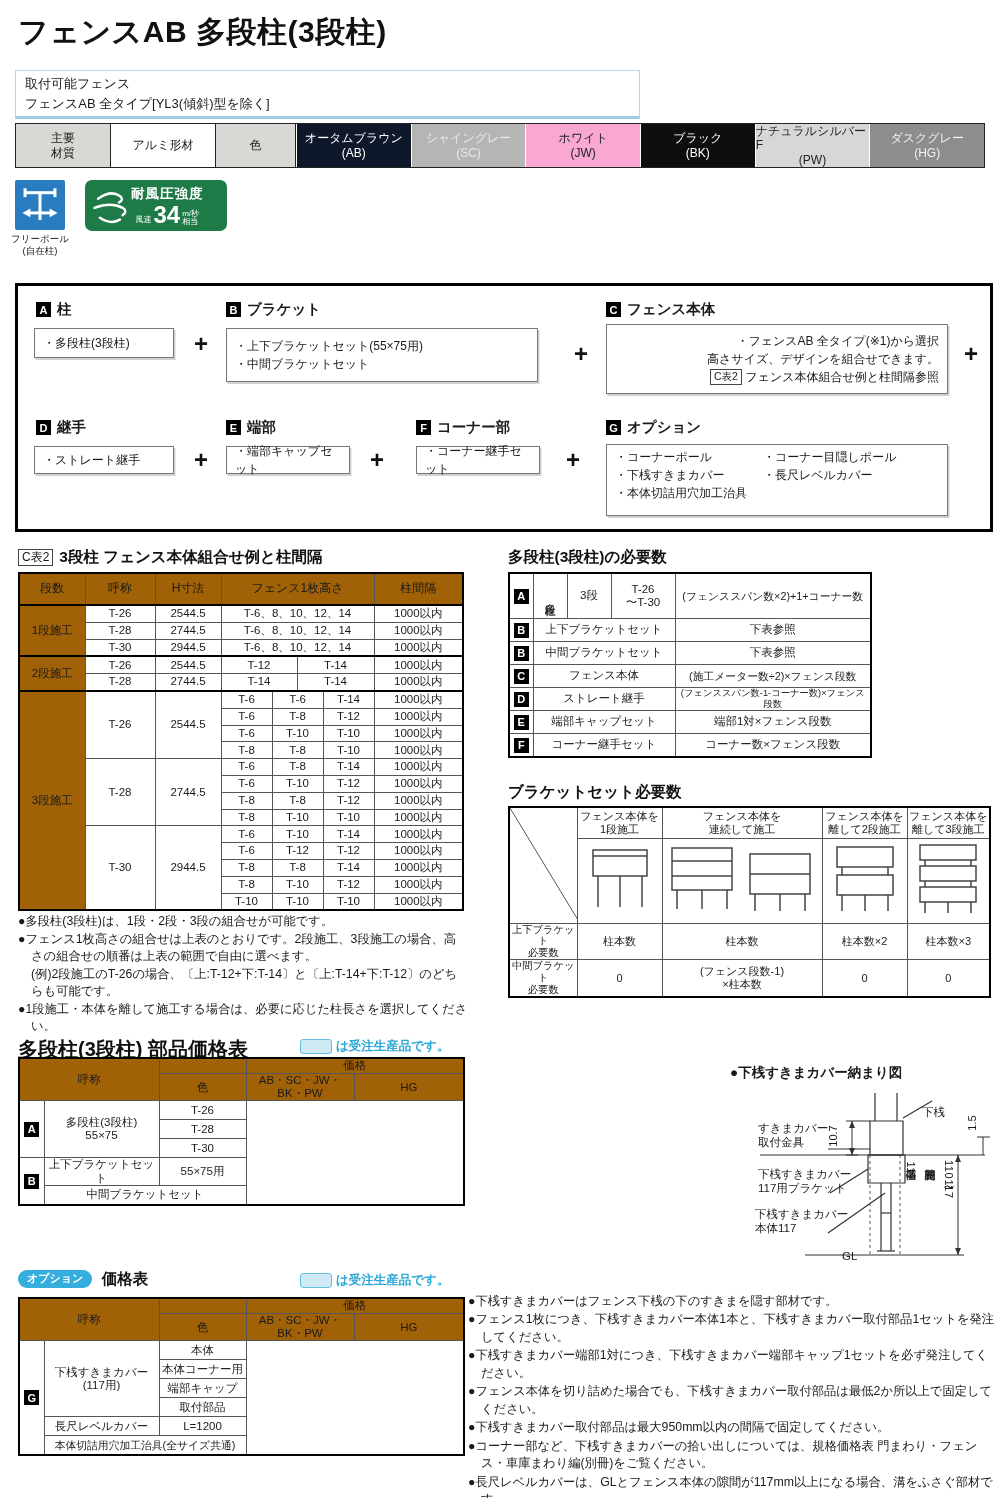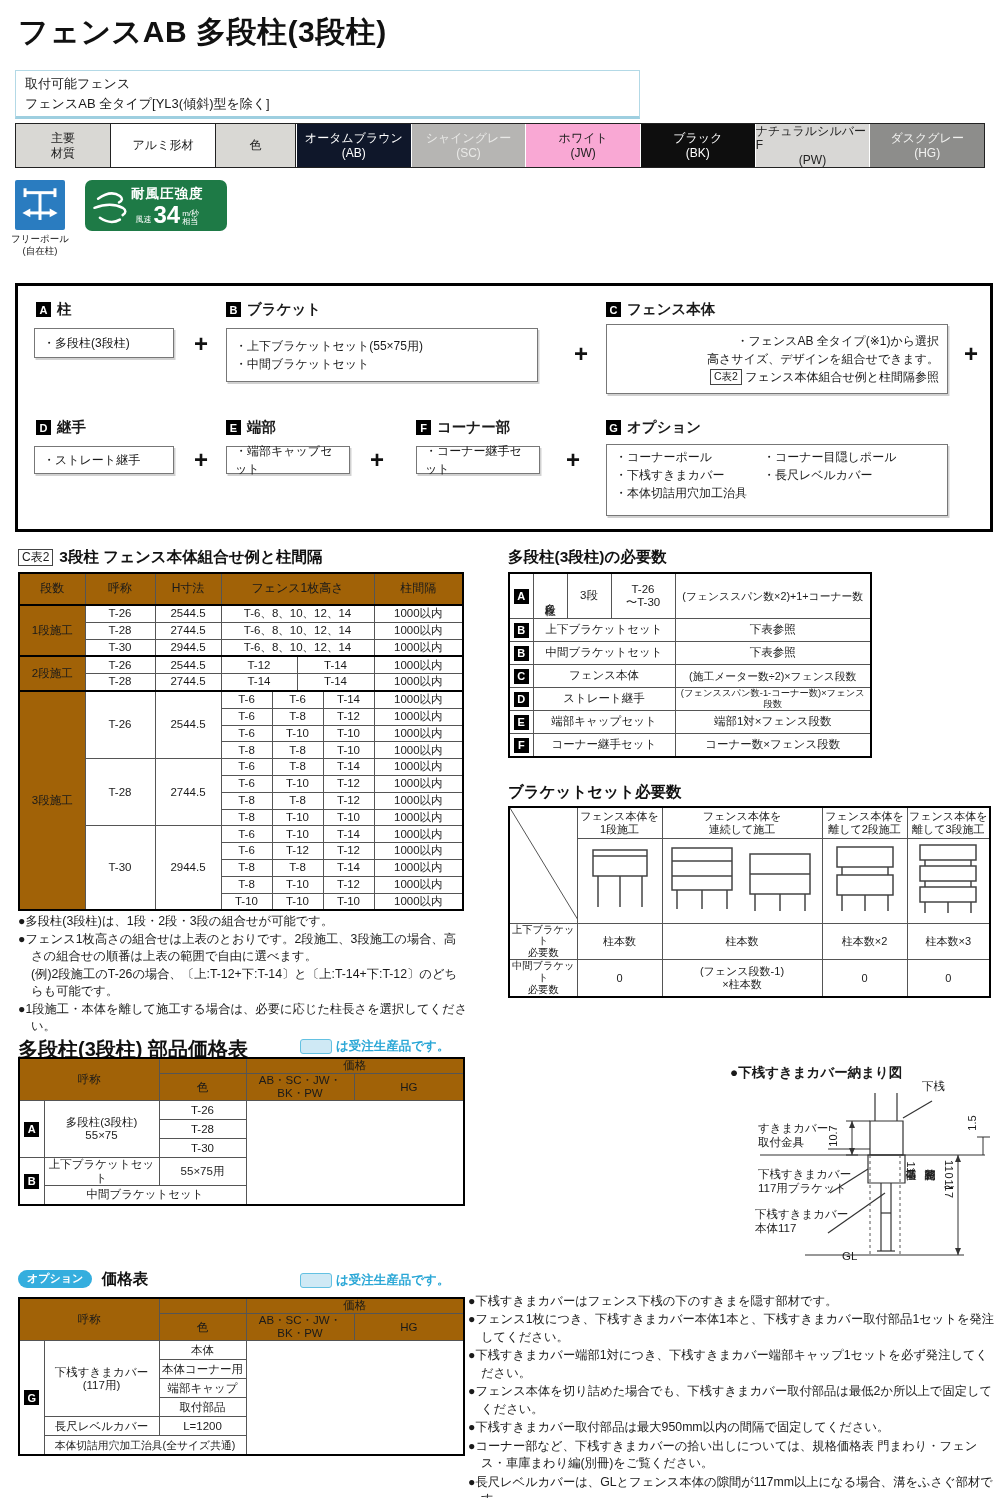--- a/index.html
+++ b/index.html
@@ -635,21 +635,21 @@
         <line x1="283" y1="52" x2="283" y2="70"></line>
         <line x1="277" y1="52" x2="290" y2="52"></line>
       </g>
       <g fill="#333">
         <path d="M152 36 l-3 7 l6 0 z"></path>
         <path d="M152 70 l-3 -7 l6 0 z"></path>
         <path d="M258 70 l-3 7 l6 0 z"></path>
         <path d="M258 170 l-3 -7 l6 0 z"></path>
       </g>
     </svg>
-    <div class="abs dia-lbl" style="left:222px;top:18px;text-align:center;">下桟</div>
+    <div class="abs dia-lbl" style="left:222px;top:44px;text-align:center;">下桟</div>
     <div class="abs dia-lbl" style="left:58px;top:60px;">すきまカバー
 取付金具</div>
     <div class="abs dia-lbl" style="left:58px;top:106px;">下桟すきまカバー
 117用ブラケット</div>
     <div class="abs dia-lbl" style="left:55px;top:146px;">下桟すきまカバー
 本体117</div>
     <div class="abs dia-lbl" style="left:142px;top:188px;">GL</div>
     <div class="abs rot" style="left:122px;top:68px;">10.7</div>
     <div class="abs rot" style="left:264px;top:55px;">1.5</div>
     <div class="abs vtext" style="left:203px;top:98px;height:100px;">基準値117</div>

